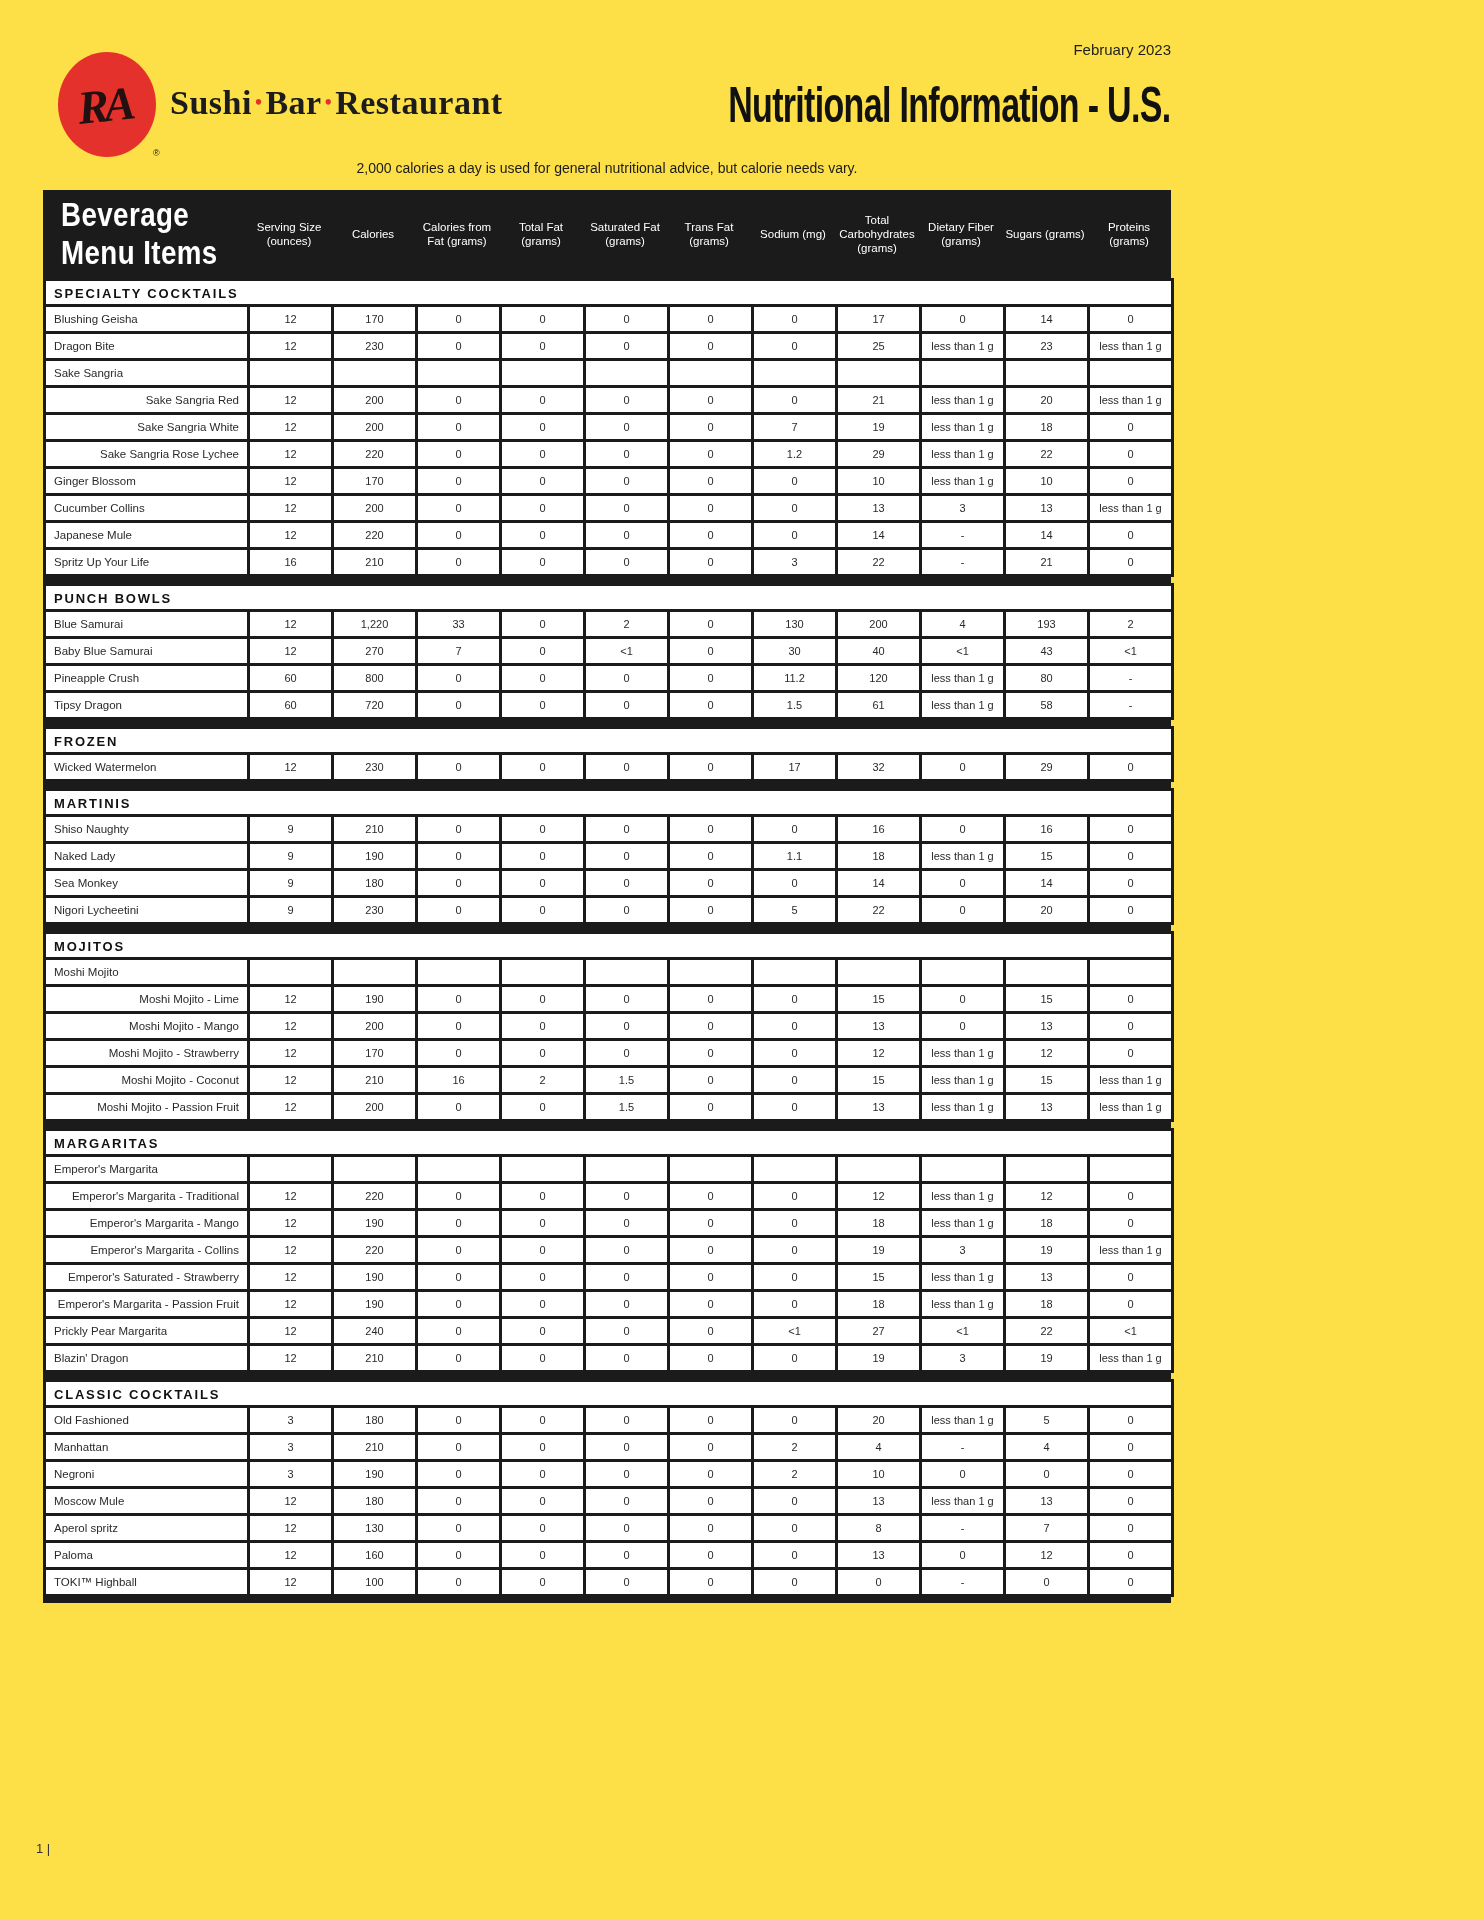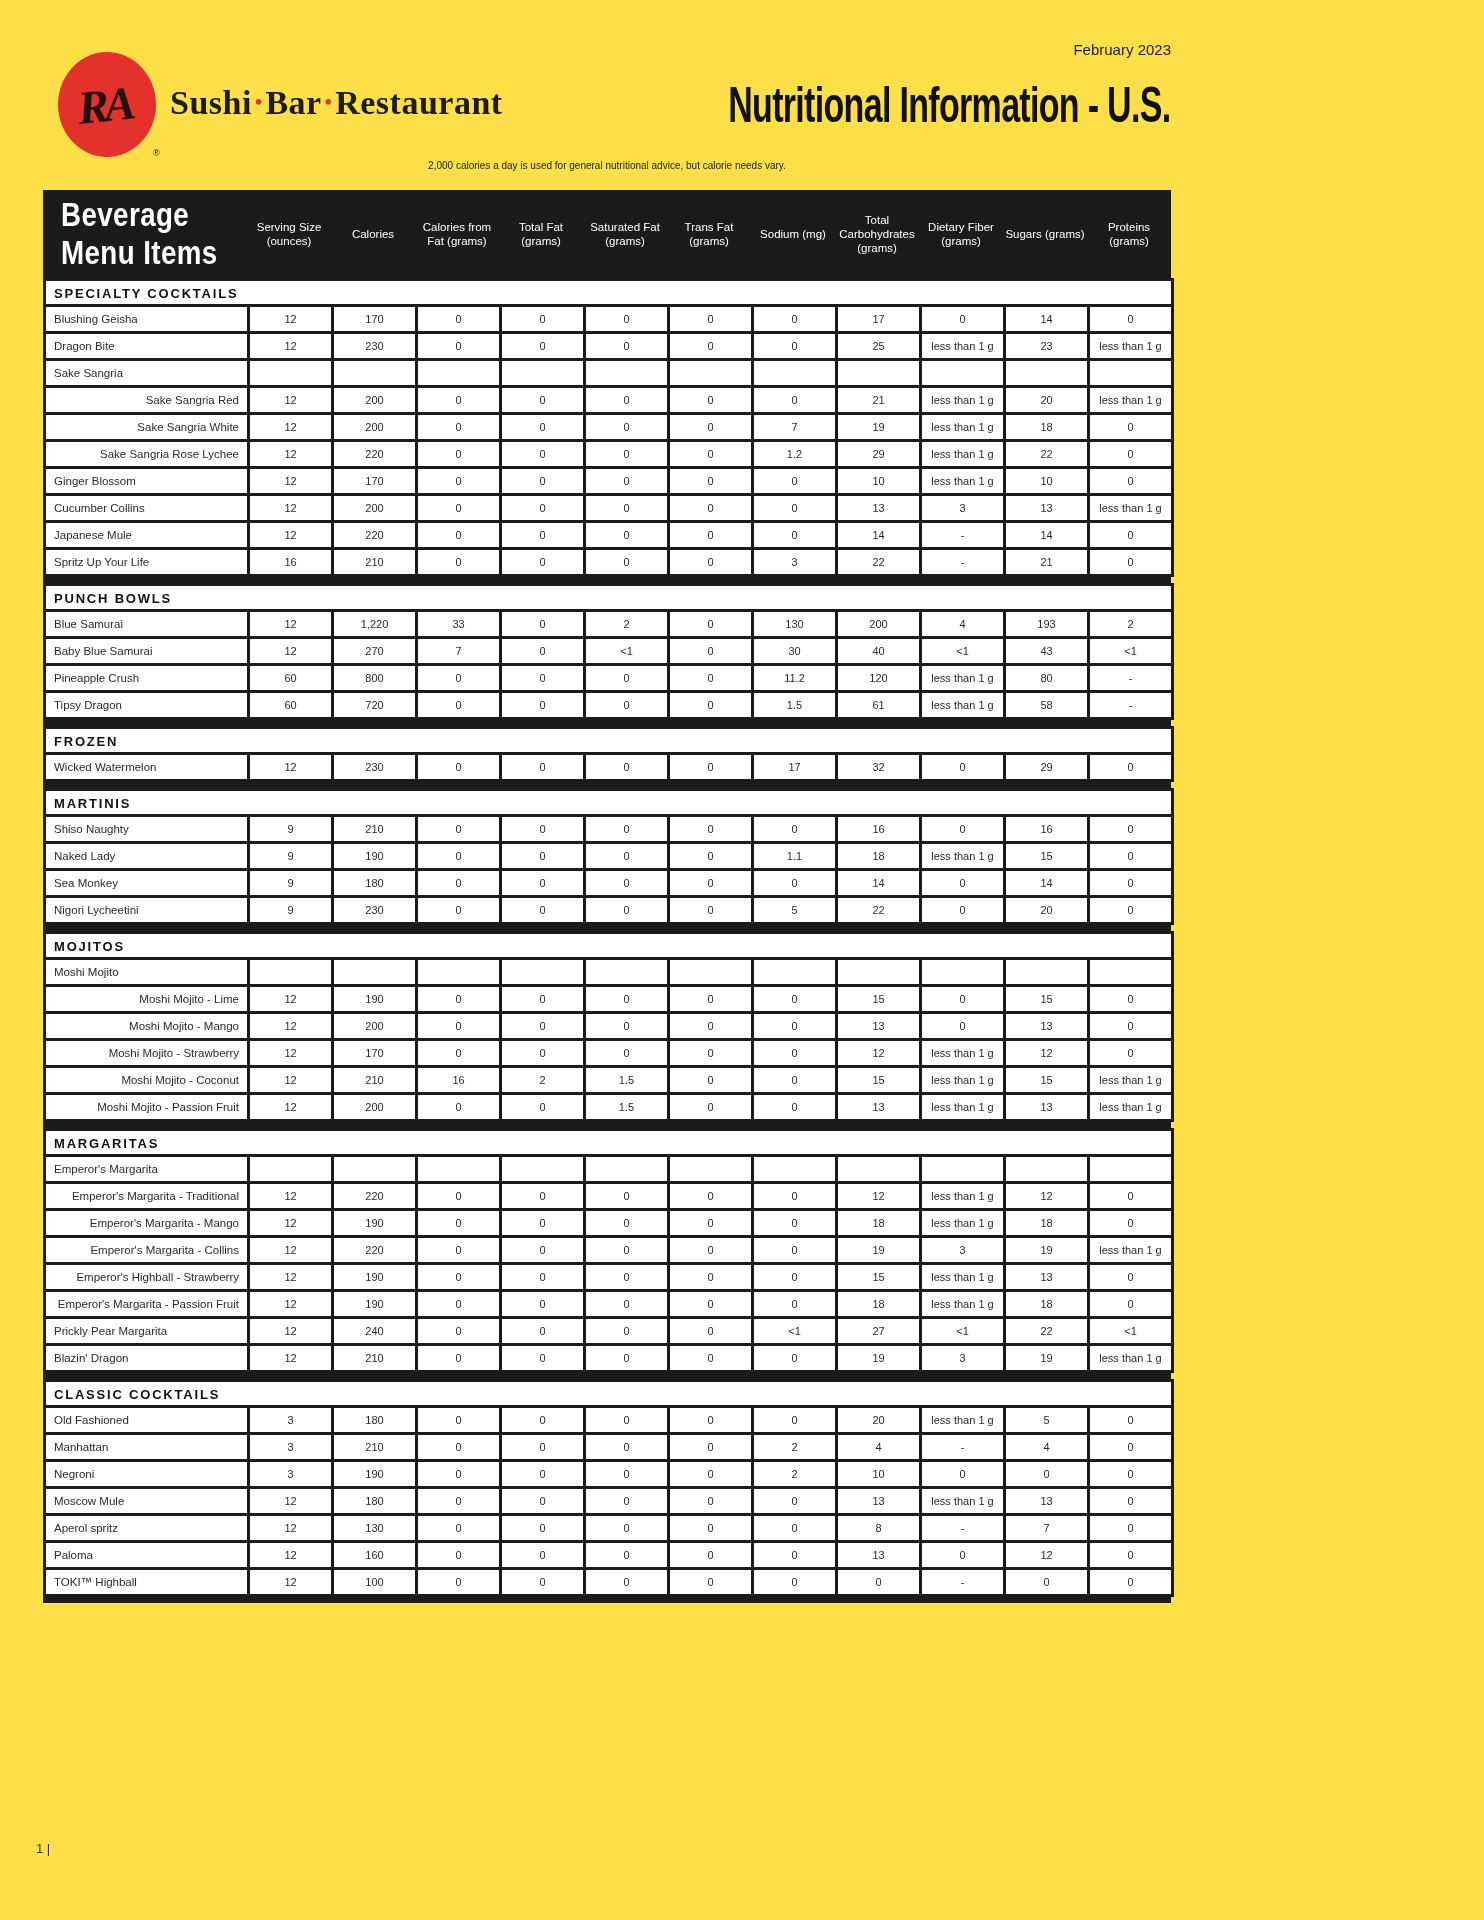--- a/index.html
+++ b/index.html
@@ -17,21 +17,21 @@
   .registered{position:absolute;left:95px;top:96px;font-size:9px;color:#1b1b1b;}
   .wordmark{position:absolute;left:112px;top:32px;font-family:"Liberation Serif","DejaVu Serif",serif;font-weight:bold;
     font-size:34px;color:#1c1c1c;white-space:nowrap;letter-spacing:0.5px;}
   .wordmark .dot{color:#e5312b;font-size:20px;vertical-align:5px;margin:0 3px;}
 
   
   .doc-title{position:absolute;top:76px;left:43px;width:1128px;text-align:right;text-decoration:underline;}
   .doc-title span{display:inline-block;transform:scaleX(0.68);transform-origin:right center;
     font-size:50px;font-weight:bold;letter-spacing:-1px;color:#111;white-space:nowrap;}
 
-  .subtitle{position:absolute;top:160px;left:43px;width:1128px;text-align:center;font-size:10px;color:#1b1b1b;}
+  .subtitle{position:absolute;top:160px;left:43px;width:1128px;text-align:center;font-size:14px;color:#1b1b1b;}
 
   
   .table-wrap{position:absolute;top:190px;left:43px;width:1128px;}
   table{border-collapse:collapse;table-layout:fixed;width:1128px;}
   .head-table{background:#1b1b1b;color:#ffffff;height:88px;}
   .head-table td{vertical-align:middle;}
   .bev-cell{padding:4px 0 4px 18px;}
   .bev-line{font-weight:bold;font-size:33px;line-height:38px;transform:scaleX(0.84);transform-origin:left center;
     white-space:nowrap;letter-spacing:0.5px;color:#fff;}
   .colhead{font-size:11.5px;line-height:14px;text-align:center;padding:0 2px;color:#fff;font-weight:normal;}
@@ -631,21 +631,21 @@
               <td>0</td>
               <td>0</td>
               <td>0</td>
               <td>0</td>
               <td>19</td>
               <td>3</td>
               <td>19</td>
               <td>less than 1 g</td>
             </tr>
             <tr>
-              <td class="name sub">Emperor's Highball - Strawberry</td>
+              <td class="name sub">Emperor's Saturated - Strawberry</td>
               <td>12</td>
               <td>190</td>
               <td>0</td>
               <td>0</td>
               <td>0</td>
               <td>0</td>
               <td>0</td>
               <td>15</td>
               <td>less than 1 g</td>
               <td>13</td>

